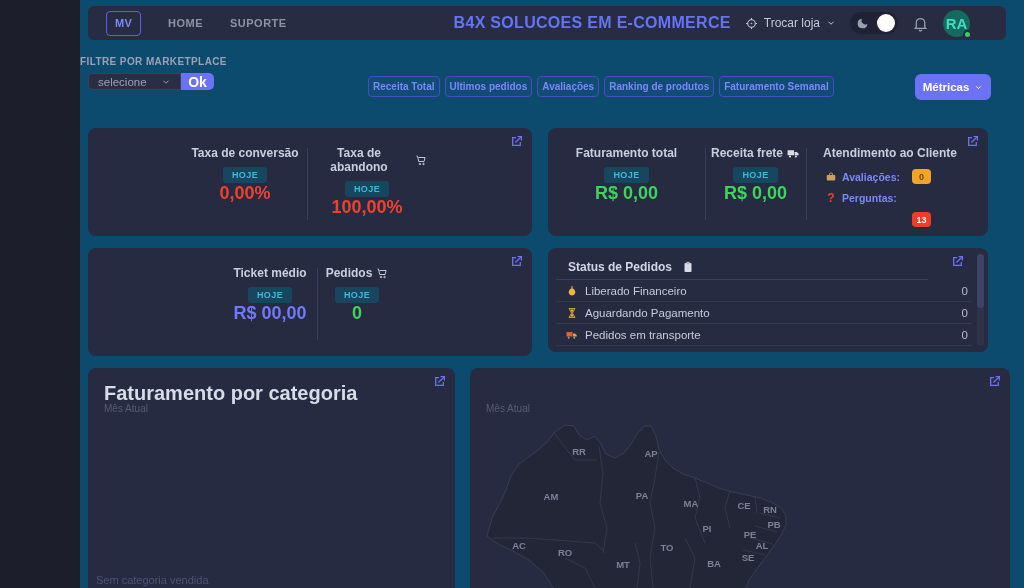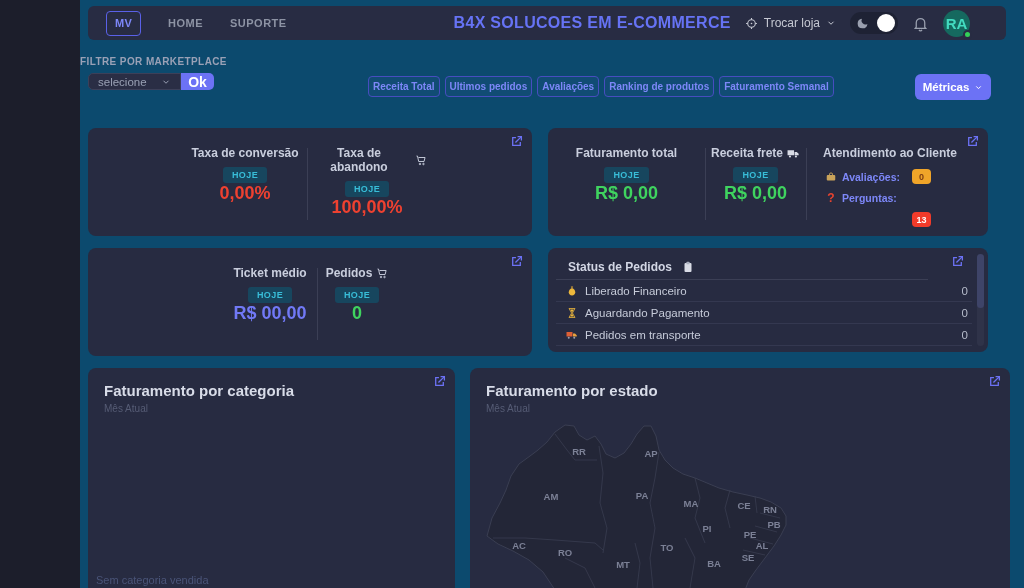--- a/index.html
+++ b/index.html
@@ -60,21 +60,21 @@
   .st-title { position:absolute; left:20px; top:12px; font-size:12px; font-weight:700; color:#d2d6e4; display:flex; align-items:center; gap:10px; }
   .st-underline { position:absolute; left:8px; top:31px; width:372px; height:1px; background:#3b3f55; }
   .st-rows { position:absolute; left:8px; top:32px; width:416px; }
   .st-row { display:flex; align-items:center; height:22px; border-bottom:1px solid #343850; padding:0 4px 0 10px; gap:7px; }
   .st-row .lbl { color:#c6cbd9; font-size:11.5px;text-align:center; }
   .st-row .val { margin-left:auto; color:#b6bccb; font-size:11.5px; }
   .scrollbar { position:absolute; right:4px; top:6px; width:7px; height:92px; background:#2f3349; border-radius:4px; }
   .scrollbar .thumb { position:absolute; left:0; top:0; width:7px; height:54px; background:#3e4468; border-radius:4px; }
 
   
-  .ch-title { position:absolute; left:16px; top:14px; font-size:15px; font-weight:600; color:#d8dce8; }
+  .ch-title { position:absolute; left:16px; top:14px; font-size:20px; font-weight:600; color:#d8dce8; }
   .ch-sub { position:absolute; left:16px; top:35px; font-size:10px; color:#565c75; }
   .empty-lbl { position:absolute; left:8px; top:206px; font-size:11px; color:#4a5478; }
   .map-svg { position:absolute; left:10px; top:48px; width:322px; height:174px; }
   .map-svg path.land { fill:#232637; stroke:#3a3e52; stroke-width:1; }
   .map-svg path.border { fill:none; stroke:#3a3e52; stroke-width:.9; opacity:.85; }
   .map-svg text { fill:#7c8196; font-family:"Liberation Sans",sans-serif; font-size:9.5px; font-weight:700; }
 
   .icon { display:inline-block; vertical-align:middle; }
 </style>
 </head>
@@ -295,21 +295,20 @@
       <div class="ch-sub">Mês Atual</div>
       <div class="empty-lbl">Sem categoria vendida</div>
     </div>
 
     <div class="card card-f">
       <svg class="ext" viewBox="0 0 24 24" fill="none" stroke="currentColor" stroke-width="2.4">
           <path d="M19 13v6H5V5h6"></path>
           <path d="M14 3h7v7"></path>
           <path d="M10 14L21 3"></path>
         </svg>
-      <div class="ch-title">Faturamento por estado</div>
       <div class="ch-sub">Mês Atual</div>
       <svg id="brazil-map" class="map-svg" viewBox="485 418 322 174" preserveAspectRatio="xMidYMid meet">
         <path class="land" d="M492 538 L497 520 L505 505 L511 492 L516 478 L524 466 L535 458 L543 452 L552 444 L560 434 L570 427 L579 428 L584 437 L592 442 L600 438 L606 446 L611 456 L620 460 L629 455 L636 446 L642 436 L649 428 L656 428 L661 438 L664 452 L670 462 L678 470 L688 476 L700 480 L712 485 L724 490 L738 494 L752 497 L765 500 L776 504 L786 510 L791 518 L791 527 L786 537 L779 548 L770 560 L761 572 L754 582 L750 592 L560 592 L548 574 L534 562 L518 553 L503 546 Z"></path>
         <path class="border" d="M560 436 L572 452 L580 462 L602 462"></path>
         <path class="border" d="M604 448 L608 475 L605 505 L612 530 L608 555"></path>
         <path class="border" d="M498 540 L530 540 L560 542 L600 545 L608 552"></path>
         <path class="border" d="M664 454 L660 480 L655 505 L660 530 L655 560 L658 590"></path>
         <path class="border" d="M700 480 L705 500 L700 520 L710 545"></path>
         <path class="border" d="M735 492 L730 510 L735 530"></path>
         <path class="border" d="M760 498 L762 515"></path>

